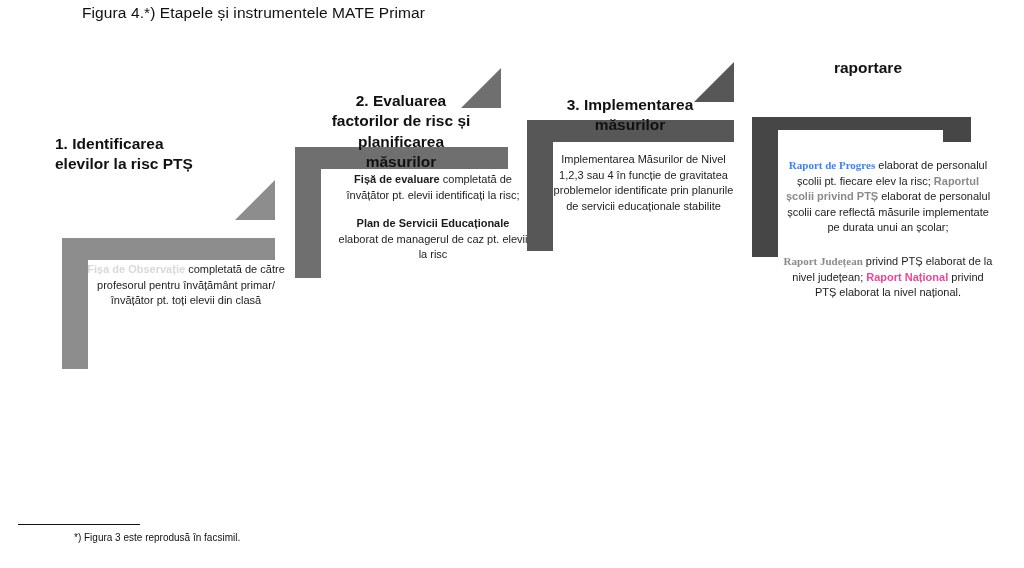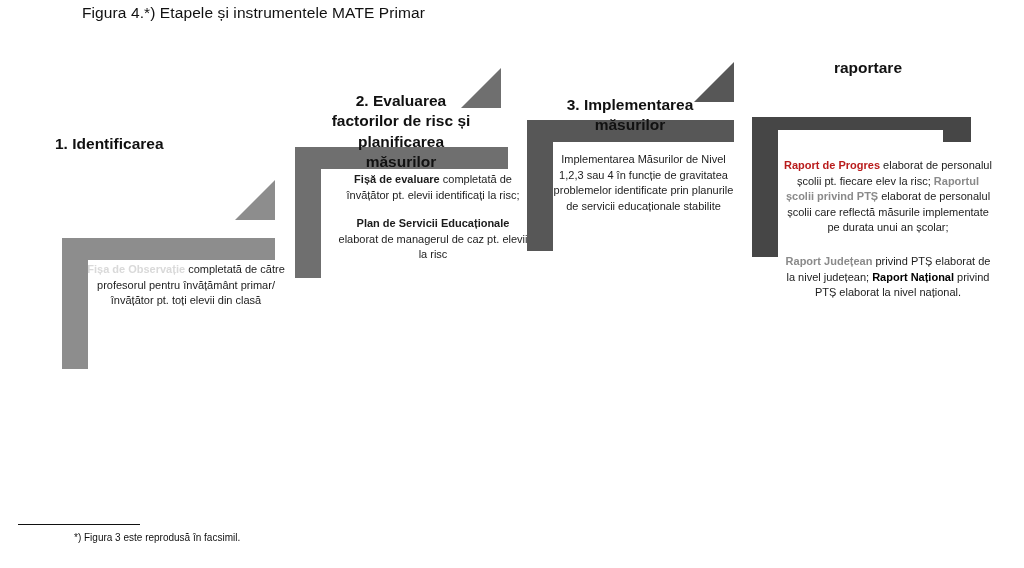--- a/index.html
+++ b/index.html
@@ -87,20 +87,21 @@
 <div class="stage">
 
   <div class="tri" style="left:235px; top:180px; border-left:40px solid transparent; border-bottom:40px solid #8d8d8d;"></div>
 
   <div class="bar" style="left:62px; top:238px; width:213px; height:22px; background:#8d8d8d;"></div>
 
   <div class="bar" style="left:62px; top:238px; width:26px; height:131px; background:#8d8d8d;"></div>
 
   <div class="stage-title" style="left:55px; top:134px; width:210px; text-align:left;">
     <div>1. Identificarea</div>
+    <div>elevilor la risc PTȘ</div>
   </div>
 
   <div class="stage-body" style="left:86px; top:262px; width:200px;">
     <p>
       <span class="hl" style="color:#d9d9d9;">Fișa de Observație</span><span> completată de către profesorul pentru învățământ primar/învățător pt. toți elevii din clasă</span>
     </p>
   </div>
 </div>
 
 <div class="stage">
@@ -149,22 +150,22 @@
   <div class="bar" style="left:943px; top:117px; width:28px; height:25px; background:#464646;"></div>
 
   <div class="bar" style="left:752px; top:117px; width:26px; height:140px; background:#464646;"></div>
 
   <div class="stage-title" style="left:768px; top:58px; width:200px;">
     <div>raportare</div>
   </div>
 
   <div class="stage-body" style="left:782px; top:158px; width:212px;">
     <p>
-      <span class="hl" style="color:#b91c1c;">Raport de Progres</span><span> elaborat de personalul școlii pt. fiecare elev la risc; </span><span class="hl" style="color:#8a8a8a;">Raportul școlii privind PTȘ</span><span> elaborat de personalul școlii care reflectă măsurile implementate pe durata unui an școlar;</span>
+      <span class="hl" style="color:#3b82f6;font-family:Liberation Serif, serif;">Raport de Progres</span><span> elaborat de personalul școlii pt. fiecare elev la risc; </span><span class="hl" style="color:#8a8a8a;">Raportul școlii privind PTȘ</span><span> elaborat de personalul școlii care reflectă măsurile implementate pe durata unui an școlar;</span>
     </p>
     <p style="margin-top:18px;">
-      <span class="hl" style="color:#8a8a8a;">Raport Județean</span><span> privind PTȘ elaborat de la nivel județean; </span><span class="hl" style="color:#000000;text-align:center;">Raport Național</span><span> privind PTȘ elaborat la nivel național.</span>
+      <span class="hl" style="color:#8a8a8a;font-family:Liberation Serif, serif;">Raport Județean</span><span> privind PTȘ elaborat de la nivel județean; </span><span class="hl" style="color:#ec4899;text-align:center;">Raport Național</span><span> privind PTȘ elaborat la nivel național.</span>
     </p>
   </div>
 </div>
 
 <div id="footnote-rule"></div>
 <div id="footnote-text">*) Figura 3 este reprodusă în facsimil.</div>
 
 </body></html>

